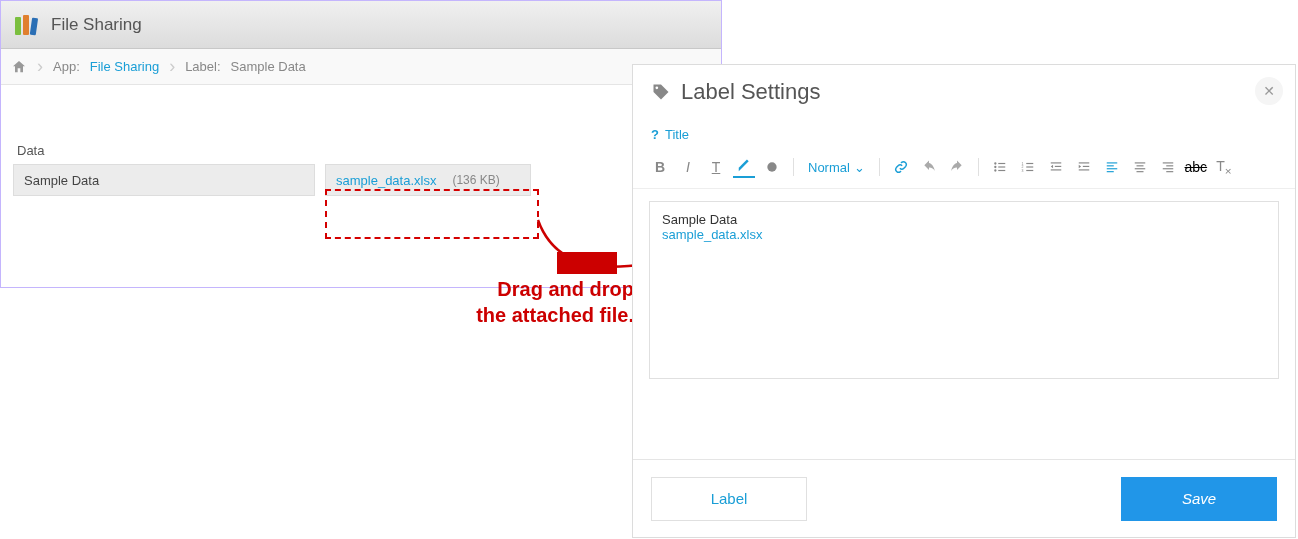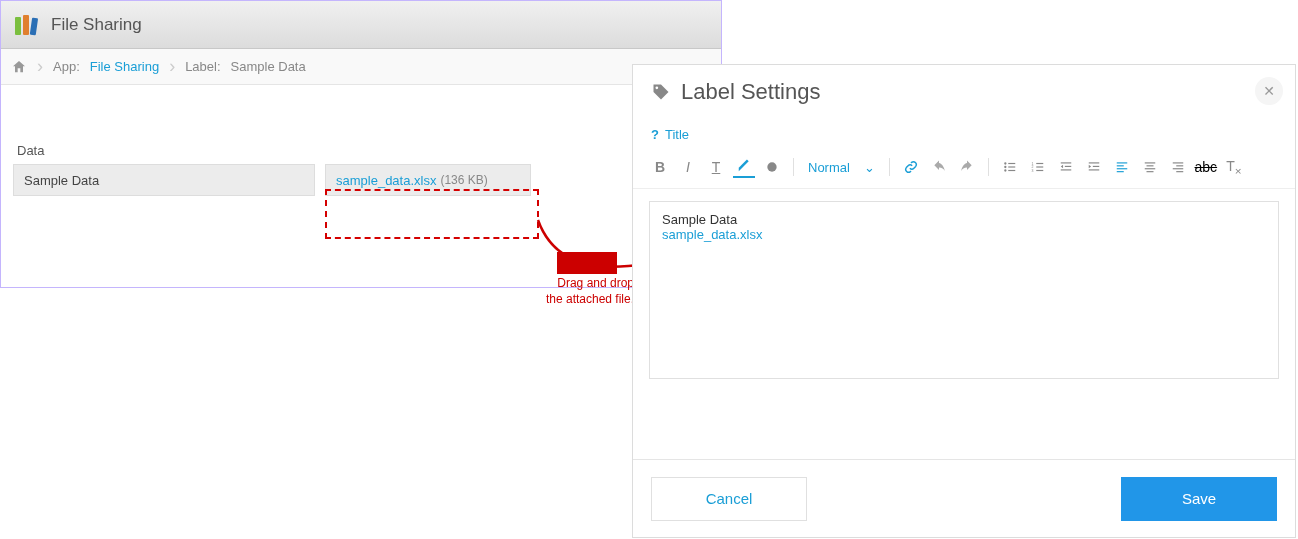--- a/index.html
+++ b/index.html
@@ -15,49 +15,49 @@
   .crumb-sep { color:#ccc; font-size:18px; font-weight:100; }
   .crumb-link { color:#1a9ed6; }
 
   .form-area-bg { padding:58px 12px 14px 12px; }
   .form-labels { display:flex; gap:0; font-size:13px; color:#555; padding:0 4px 6px 4px; }
   .form-labels .col-title { width:312px; }
   .form-row { display:flex; gap:10px; }
   .title-box { flex:0 0 302px; height:32px; background:#ececec; border:1px solid #ddd; display:flex; align-items:center; padding:0 10px; font-size:13px; color:#444; }
   .file-box { flex:0 0 206px; height:32px; background:#ececec; border:1px solid #ddd; display:flex; align-items:center; padding:0 10px; font-size:13px; color:#444; position:relative; }
   .file-link { color:#1a9ed6; }
-  .file-size { color:#888; font-size:12px; margin-left:4px; }
+  .file-size { color:#888; font-size:12px; margin-left:16px; }
   .dashed-highlight { position:absolute; border:2px dashed #d40000; left:324px; top:188px; width:214px; height:50px; pointer-events:none; }
 
   .red-block { position:absolute; left:557px; top:252px; width:60px; height:22px; background:#cc0000; }
-  .red-caption { position:absolute; left:460px; top:276px; width:174px; color:#cc0000; font-size:12px; font-weight:normal; text-align:right; line-height:1.3; }
+  .red-caption { position:absolute; left:460px; top:276px; width:174px; color:#cc0000; font-size:20px; font-weight:bold; text-align:right; line-height:1.3; }
 
   .arrow-svg { position:absolute; left:528px; top:216px; width:130px; height:64px; pointer-events:none; }
 
   
   .dialog { position:absolute; left:632px; top:64px; width:664px; height:474px; border:1px solid #dcdcdc; background:#fff; display:flex; flex-direction:column; }
   .dlg-head { height:54px; display:flex; align-items:center; padding:0 18px; gap:10px; position:relative; }
   .dlg-title { font-size:22px; color:#555; font-weight:300; }
   .dlg-close { position:absolute; right:12px; top:12px; width:28px; height:28px; border-radius:14px; display:flex; align-items:center; justify-content:center; background:#f5f5f5; color:#999; font-size:14px; cursor:pointer; }
 
   .dlg-help { padding:8px 18px; color:#1a9ed6; font-size:13px; display:flex; align-items:center; gap:6px; }
 
   .toolbar { display:flex; align-items:center; gap:6px; padding:6px 16px 10px 16px; border-bottom:1px solid #eee; flex-wrap:wrap; }
   .tbtn { width:22px; height:22px; display:flex; align-items:center; justify-content:center; color:#888; cursor:pointer; font-size:14px; }
   .tbtn.active { color:#1a9ed6; border-bottom:2px solid #1a9ed6; }
   .tsep { width:1px; height:18px; background:#e0e0e0; margin:0 4px; }
-  .tdrop { color:#1a9ed6; font-size:13px; display:flex; align-items:center; gap:14px; cursor:pointer; padding:0 4px; }
+  .tdrop { color:#1a9ed6; font-size:13px; display:flex; align-items:center; gap:4px; cursor:pointer; padding:0 4px; }
 
   .editor { margin:12px 16px 0 16px; border:1px solid #e0e0e0; height:178px; padding:10px 12px; font-size:13px; color:#333; }
   .editor .file-in-editor { color:#1a9ed6; }
 
   .dlg-footer { margin-top:auto; border-top:1px solid #e5e5e5; height:78px; display:flex; align-items:center; justify-content:space-between; padding:0 18px; background:#fff; gap:12px; }
   .btn { height:44px; min-width:156px; display:flex; align-items:center; justify-content:center; font-size:15px; cursor:pointer; }
   .btn.cancel { border:1px solid #e0e0e0; color:#1a9ed6; background:#fff; }
-  .btn.save { background:#2196e8; color:#fff; }
+  .btn.save { background:#2196e8; color:#fff;font-style:italic; }
 
   svg { display:block; }
 </style>
 </head>
 <body>
 
 <div class="left-app">
   <div class="titlebar">
     <span class="app-logo">
       <svg viewBox="0 0 28 28">
@@ -241,19 +241,19 @@
       </span>
   </div>
 
   <div class="editor">
     <div>Sample Data</div>
     <div class="file-in-editor">sample_data.xlsx</div>
   </div>
 
   <div class="dlg-footer">
     <div class="btn cancel">
-      <span>Cancel</span>
+      <span>Label</span>
     </div>
     <div class="btn save">
       <span>Save</span>
     </div>
   </div>
 </div>
 
 </body></html>

